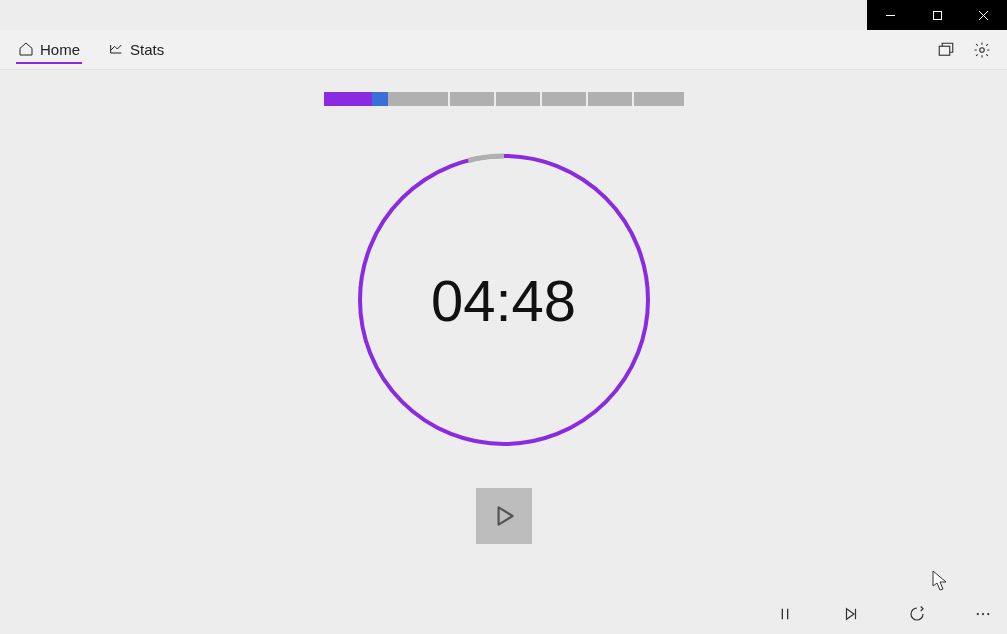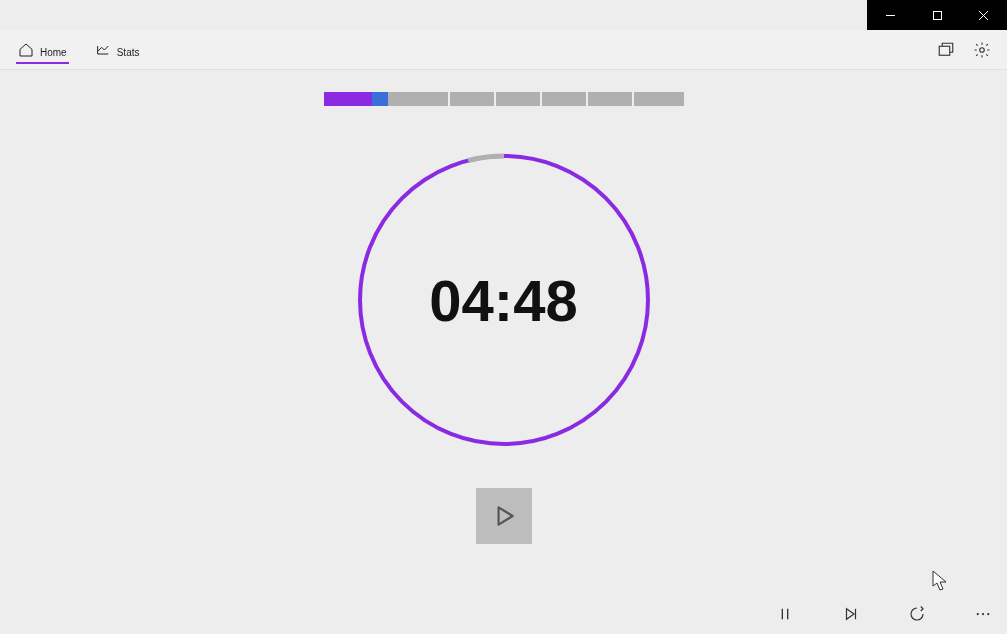--- a/index.html
+++ b/index.html
@@ -37,23 +37,23 @@
       border-bottom: 1px solid #e0e0e0;
       display: flex;
       align-items: center;
       padding: 0 16px;
       justify-content: space-between;
     }
     .menu-left, .menu-right { display: flex; align-items: center; gap: 24px; }
     .menu-right { gap: 18px; }
     .menu-item {
       display: flex;
-      align-items: flex-end;
+      align-items: flex-start;
       gap: 6px;
-      font-size: 10px;
+      font-size: 15px;
       color: #222;
       padding: 6px 2px 4px 2px;
       border-bottom: 2px solid transparent;
       cursor: pointer;
     }
     .menu-item.active { border-bottom-color: #8a2be2; }
     .icon {
       display: inline-flex;
       align-items: center;
       justify-content: center;
@@ -87,21 +87,21 @@
       position: absolute;
       inset: 0;
     }
     .timer-text {
       position: absolute;
       inset: 0;
       display: flex;
       align-items: center;
       justify-content: center;
       font-size: 58px;
-      font-weight: 700;
+      font-weight: 400;
       color: #111;
       letter-spacing: 0;
     }
     .play-btn {
       position: absolute;
       top: 488px;
       left: 50%;
       transform: translateX(-50%);
       width: 56px;
       height: 56px;

